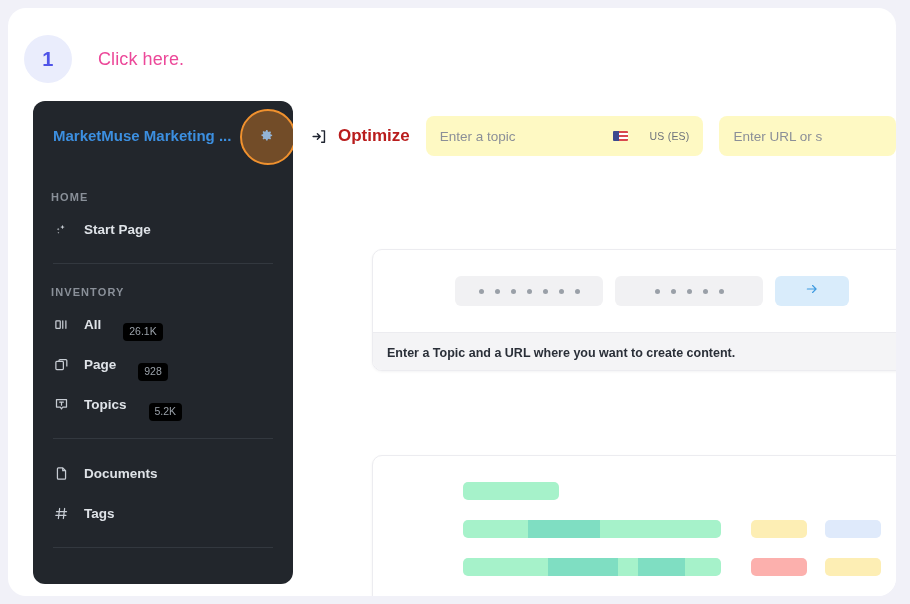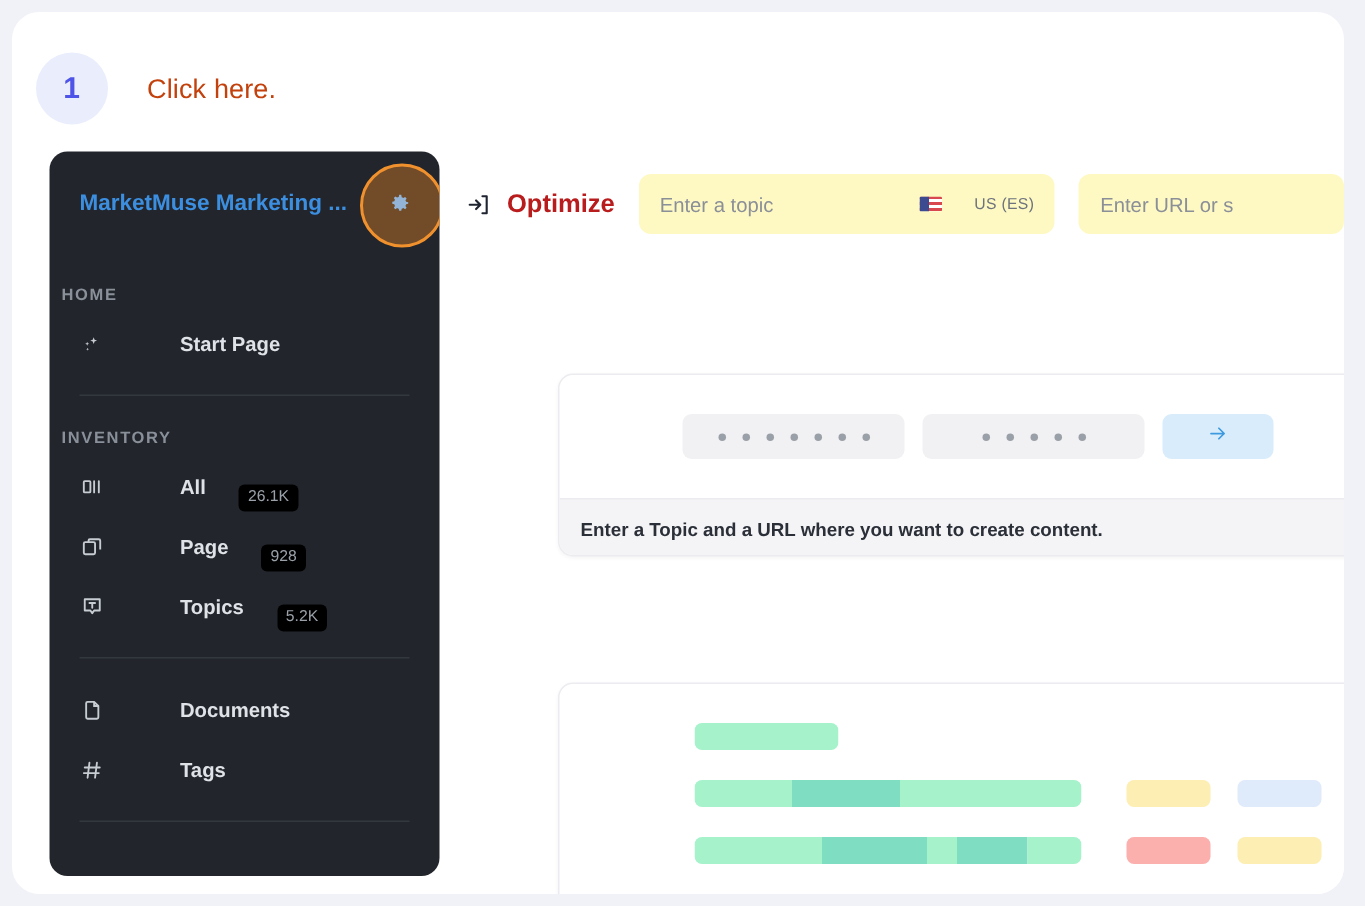--- a/index.html
+++ b/index.html
@@ -46,21 +46,21 @@
     color: #4f54e8;
     font-size: 20px;
     font-weight: 700;
     display: flex;
     align-items: center;
     justify-content: center;
     letter-spacing: .5px;
   }
   .coach-text {
     font-size: 18px;
-    color: #c2410c;
+    color: #ec4899;
     letter-spacing: .1px;
   }
 
   
   .sidebar {
     position: absolute;
     left: 25px;
     top: 93px;
     width: 260px;
     height: 483px;
@@ -106,21 +106,21 @@
     background: rgba(245, 139, 35, .38);
     border: 2px solid #f0912e;
   }
   .gear-btn svg { position: relative; z-index: 2; }
 
   .sb-section {
     color: #8a9099;
     font-size: 11px;
     font-weight: 700;
     letter-spacing: 1.1px;
-    padding: 0 8px;
+    padding: 0 18px;
     margin-top: 22px;
     margin-bottom: 6px;
   }
   .sb-item {
     display: flex;
     align-items: center;
     height: 40px;
     padding: 0 20px;
     gap: 14px;
     color: #dfe3e8;
@@ -129,21 +129,21 @@
   }
   .sb-ico {
     width: 17px;
     height: 17px;
     flex: 0 0 17px;
     display: flex;
     align-items: center;
     justify-content: center;
     color: #c7ccd3;
   }
-  .sb-label { white-space: nowrap; margin-left: 36px; }
+  .sb-label { white-space: nowrap; }
   .sb-count {
     background: #000000;
     color: #9aa1a9;
     font-size: 10.5px;
     font-weight: 400;
     border-radius: 4px;
     padding: 2px 6px;
     margin-left: 8px;
     line-height: 1.25;
     margin-top: 16px;

